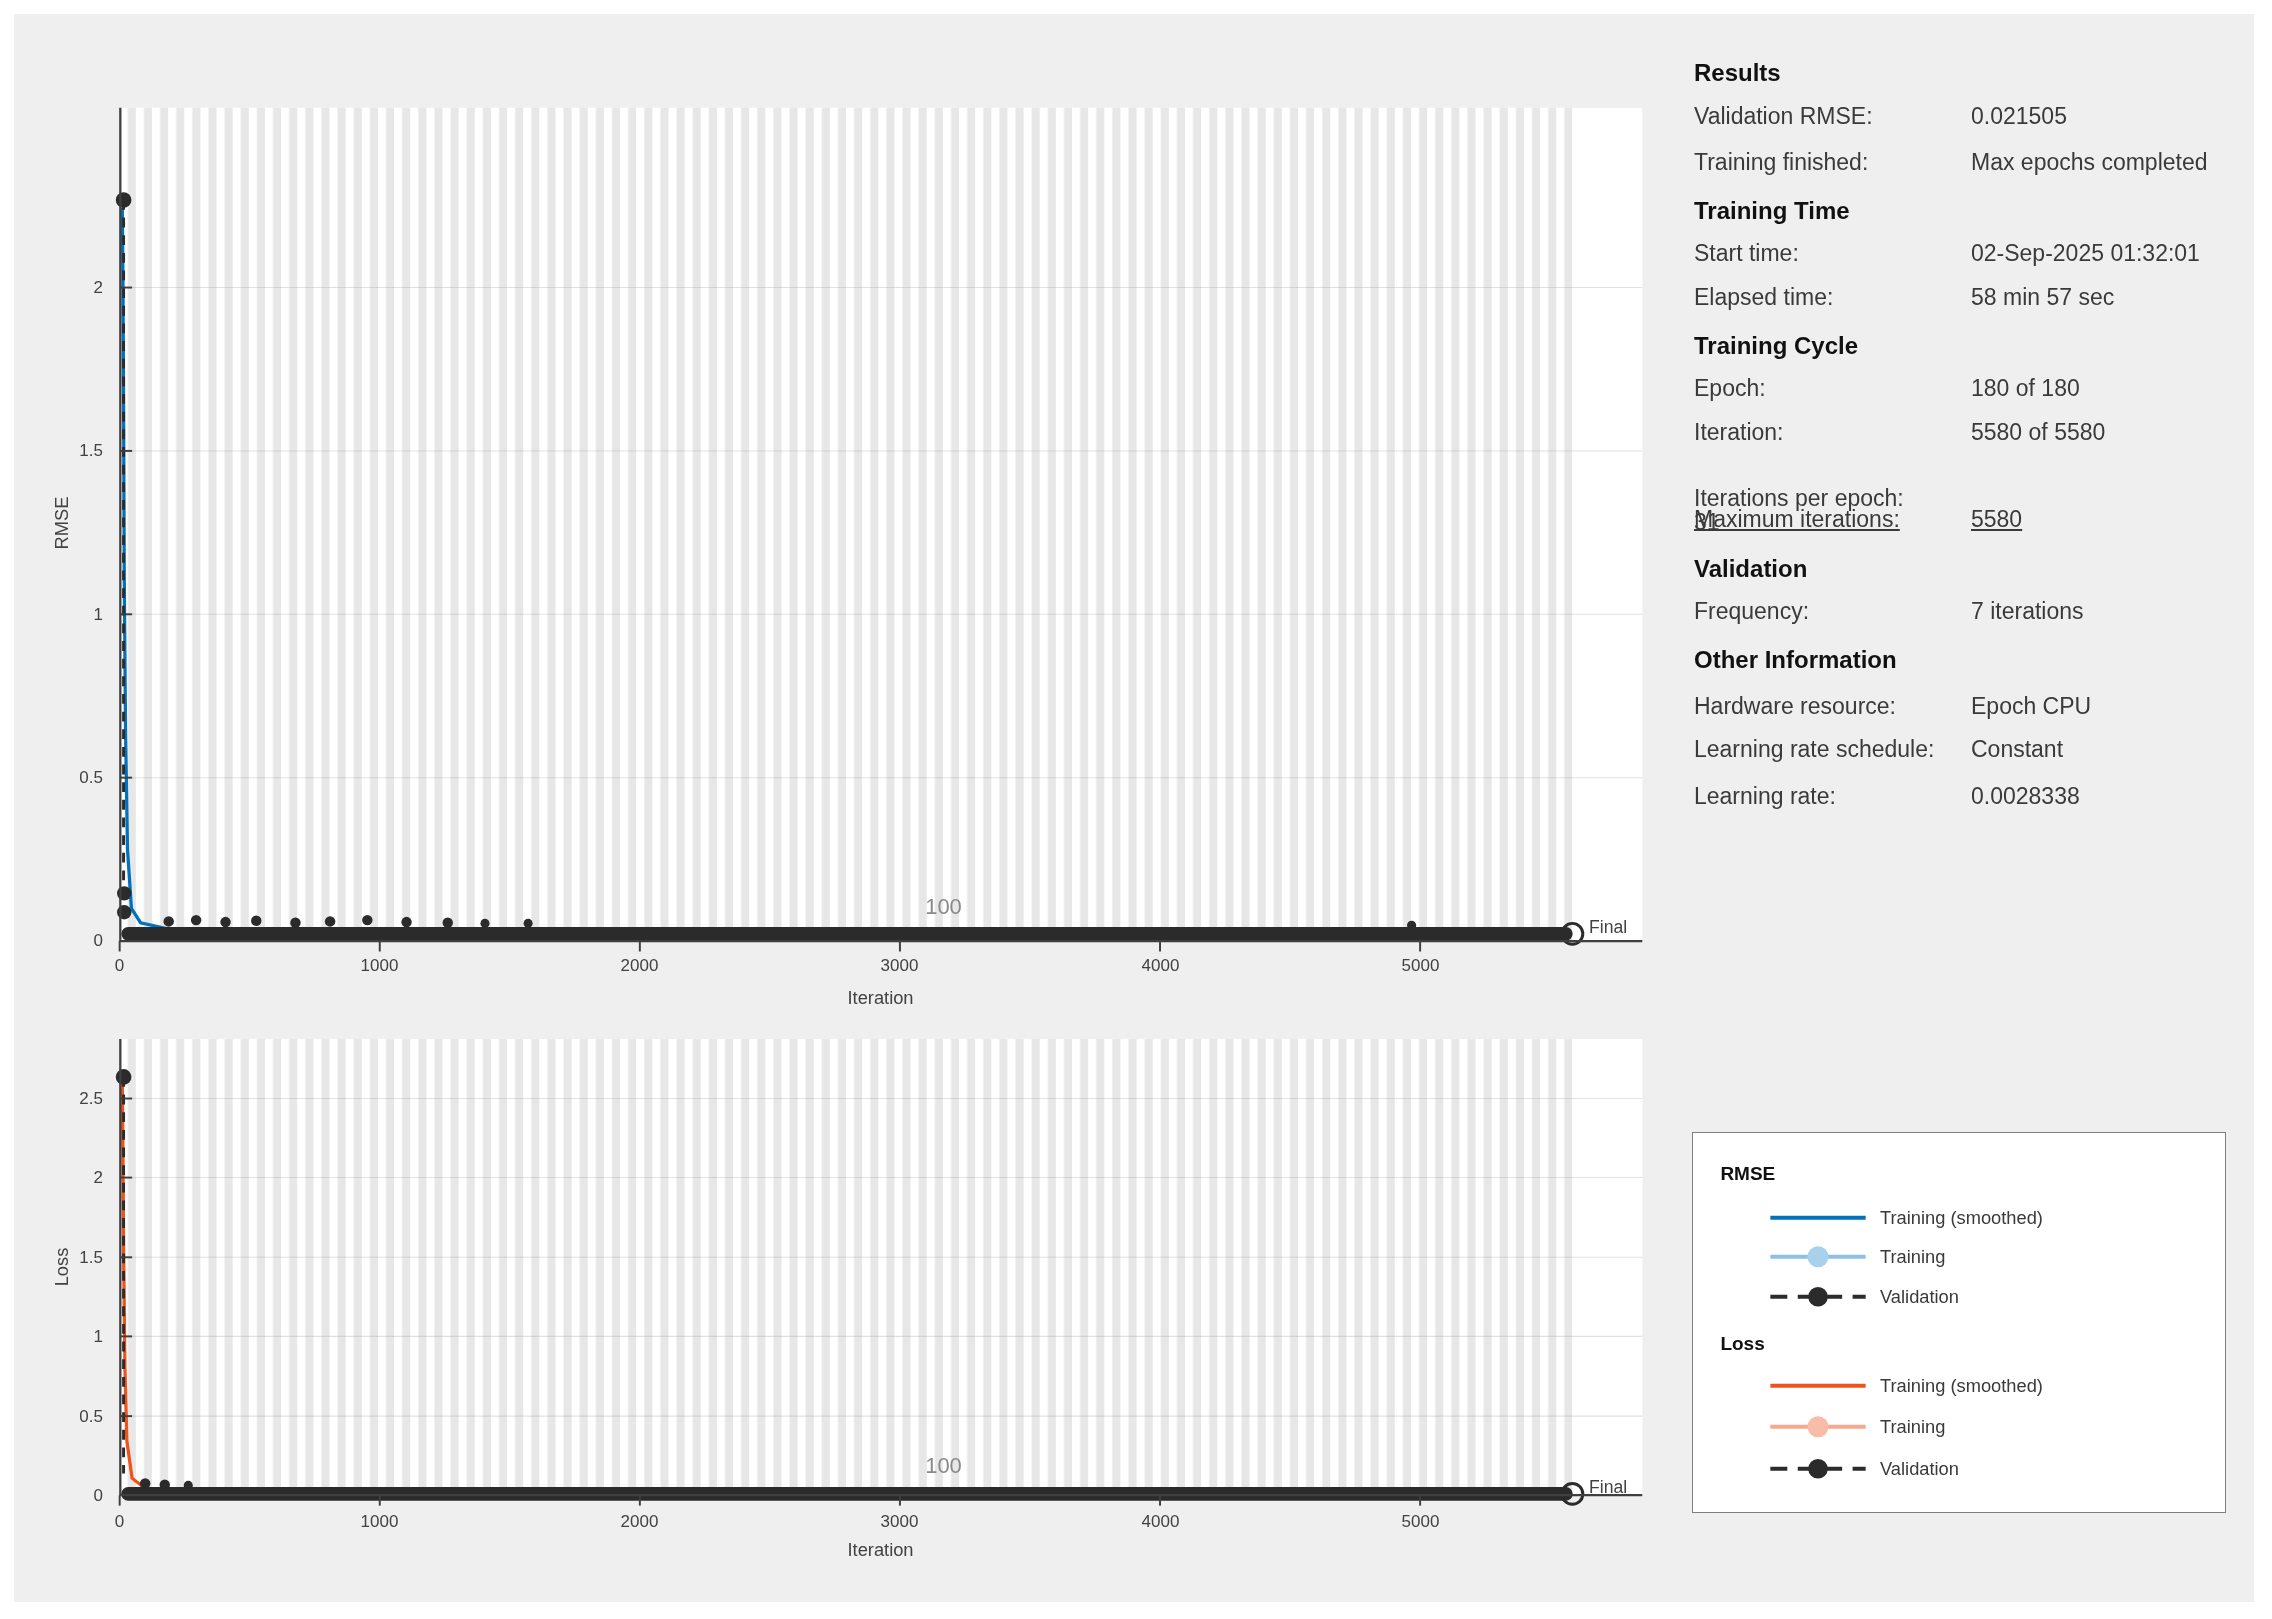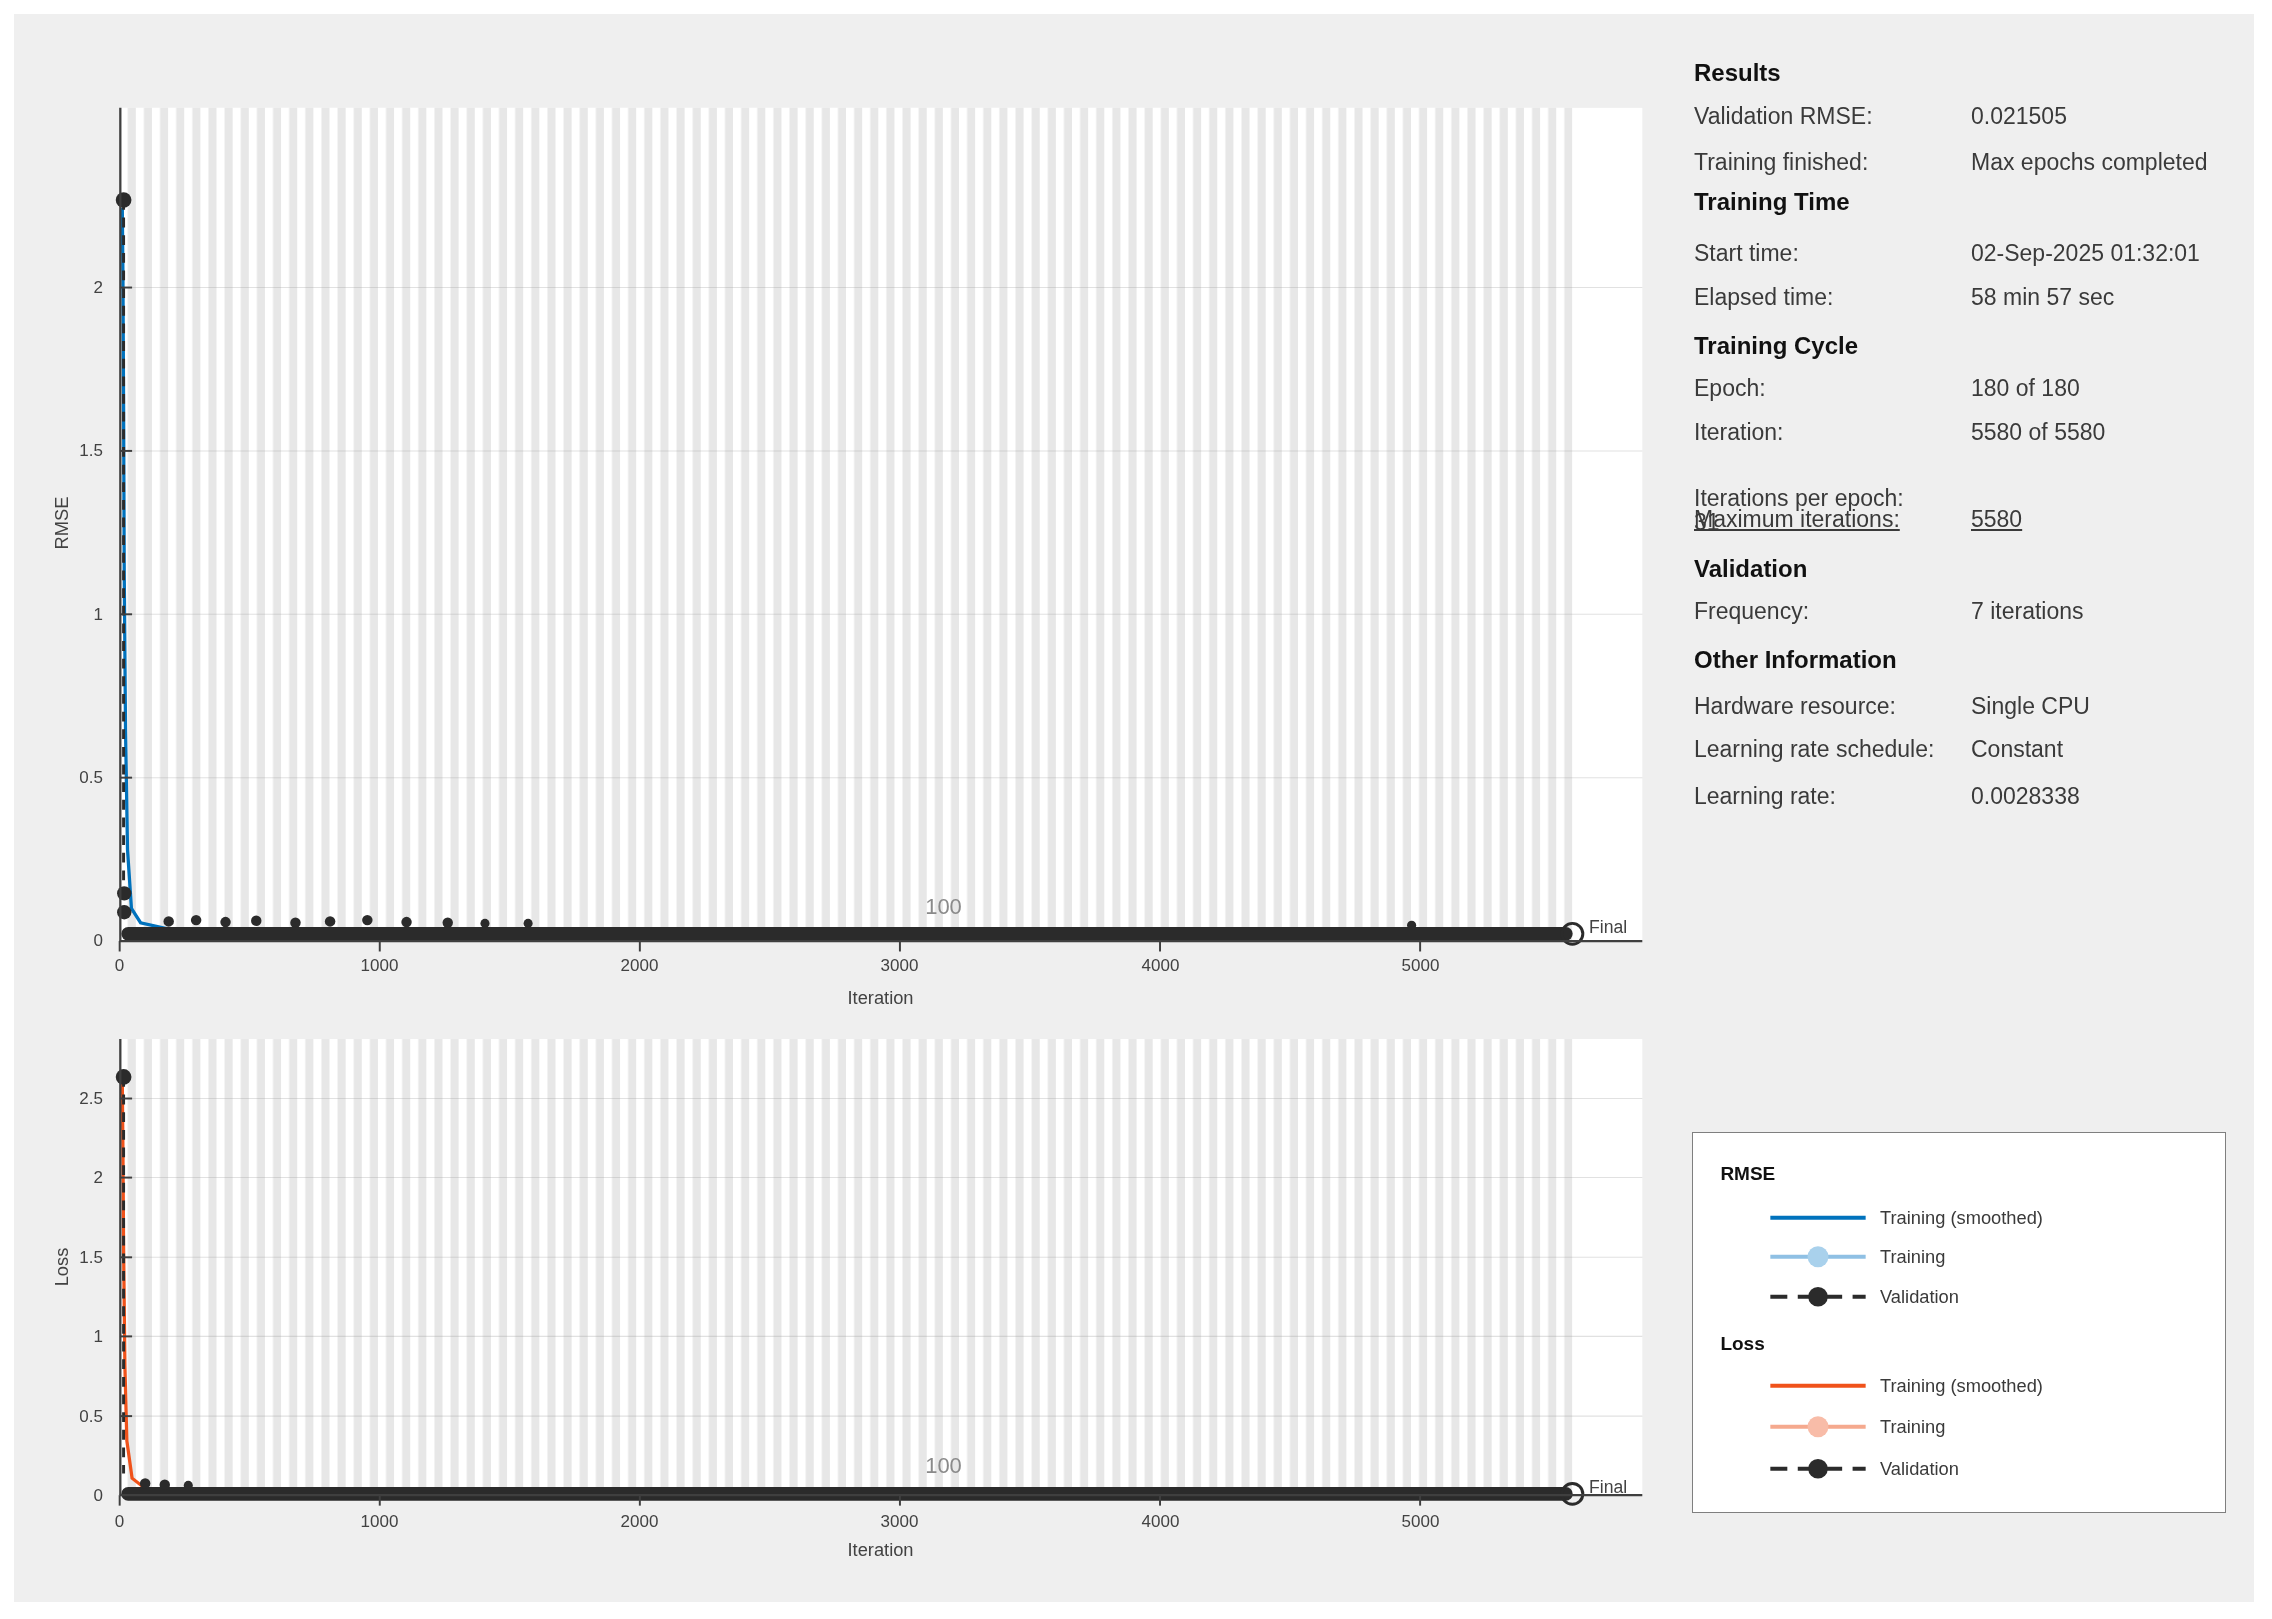--- a/index.html
+++ b/index.html
@@ -176,21 +176,21 @@
 
   <div class="info-hdr" style="top:61px;">Results</div>
   <div class="info-row" style="top:105px;">
     <span class="lbl">Validation RMSE:</span>
     <span class="val">0.021505</span>
   </div>
   <div class="info-row" style="top:151px;">
     <span class="lbl">Training finished:</span>
     <span class="val">Max epochs completed</span>
   </div>
-  <div class="info-hdr" style="top:190px;">Training Time</div>
+  <div class="info-hdr" style="top:199px;">Training Time</div>
   <div class="info-row" style="top:242px;">
     <span class="lbl">Start time:</span>
     <span class="val">02-Sep-2025 01:32:01</span>
   </div>
   <div class="info-row" style="top:286px;">
     <span class="lbl">Elapsed time:</span>
     <span class="val">58 min 57 sec</span>
   </div>
   <div class="info-hdr" style="top:334px;">Training Cycle</div>
   <div class="info-row" style="top:377px;">
@@ -210,21 +210,21 @@
     <span class="val">5580</span>
   </div>
   <div class="info-hdr" style="top:557px;">Validation</div>
   <div class="info-row" style="top:600px;">
     <span class="lbl">Frequency:</span>
     <span class="val">7 iterations</span>
   </div>
   <div class="info-hdr" style="top:648px;">Other Information</div>
   <div class="info-row" style="top:695px;">
     <span class="lbl">Hardware resource:</span>
-    <span class="val">Single CPU</span>
+    <span class="val">Epoch CPU</span>
   </div>
   <div class="info-row" style="top:738px;">
     <span class="lbl">Learning rate schedule:</span>
     <span class="val">Constant</span>
   </div>
   <div class="info-row" style="top:785px;">
     <span class="lbl">Learning rate:</span>
     <span class="val">0.0028338</span>
   </div>
 

